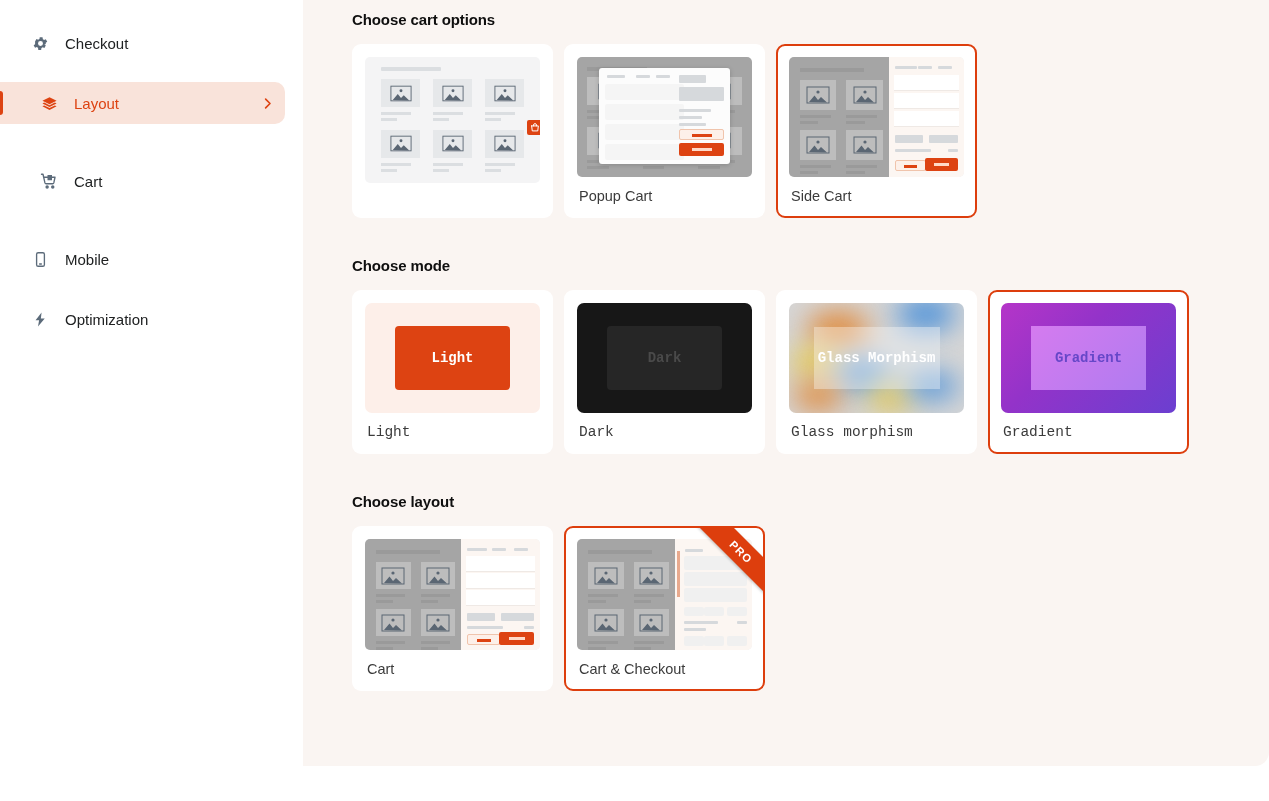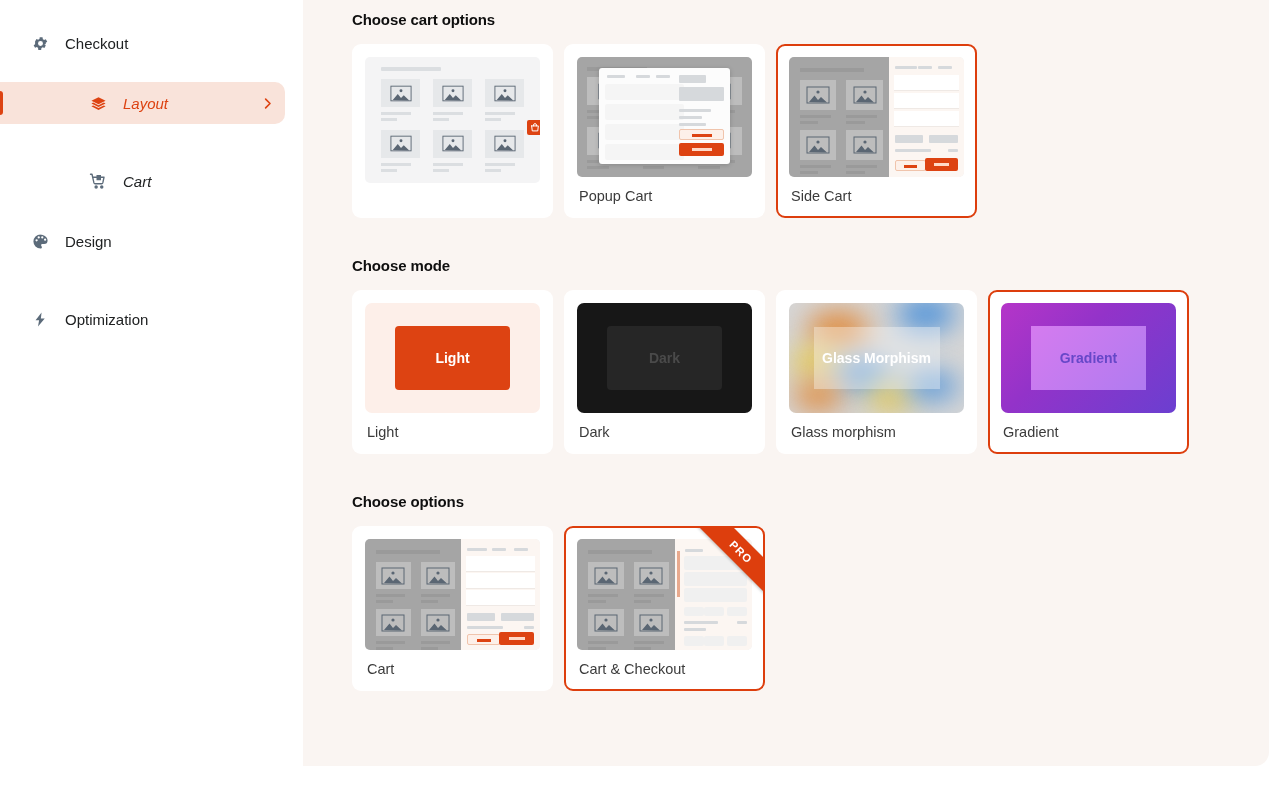--- a/index.html
+++ b/index.html
@@ -33,21 +33,21 @@
     font-size: 15px;
   }
   .nav-item .nav-ico {
     width: 20px; height: 20px;
     display: flex; align-items: center; justify-content: center;
     color: #5c6b7a;
     flex: 0 0 20px;
   }
   .nav-item .nav-ico svg { display:block; }
   .nav-item .nav-label { margin-left: 15px; white-space: nowrap; }
-  .nav-item.sub { padding-left: 88px; font-style: italic; }
+  .nav-item.sub { padding-left: 39px; }
   .nav-item.active {
     background: #F9E3DA;
     color: #DD4312;
   }
   .nav-item.active .nav-ico { color: #DD4312; }
   .nav-item.active::before {
     content: "";
     position: absolute; left: -5px; top: 9px;
     width: 8px; height: 24px;
     background: #DD4312;
@@ -261,31 +261,32 @@
           <circle cx="9.5" cy="20" r="1.4" fill="currentColor"></circle>
           <circle cx="17" cy="20" r="1.4" fill="currentColor"></circle>
           <rect x="10" y="4" width="6" height="7" fill="currentColor" stroke="none"></rect>
         </svg>
       </span>
       <span class="nav-label">Cart</span>
     </div>
 
     <div class="nav-spacer-md"></div>
 
+
+    <div class="nav-spacer-sm"></div>
+
     <div class="nav-item">
       <span class="nav-ico">
-        <svg viewBox="0 0 24 24" width="17" height="17" fill="currentColor">
-          <path d="M12 2a10 10 0 000 20c1.1 0 2-.9 2-2 0-.5-.2-1-.6-1.4-.3-.3-.5-.8-.5-1.2 0-1 .8-1.8 1.8-1.8H17a5 5 0 005-5c0-4.4-4.5-8-10-8zm-5.5 10a1.6 1.6 0 110-3.2 1.6 1.6 0 010 3.2zm3-4.2a1.6 1.6 0 110-3.2 1.6 1.6 0 010 3.2zm5 0a1.6 1.6 0 110-3.2 1.6 1.6 0 010 3.2zm4 3.2a1.6 1.6 0 110-3.2 1.6 1.6 0 010 3.2z"></path>
+        <svg viewBox="0 0 24 24" width="17" height="17" fill="none" stroke="currentColor" stroke-width="1.9" stroke-linecap="round" stroke-linejoin="round">
+          <rect x="6.5" y="2.5" width="11" height="19" rx="2.2"></rect>
+          <line x1="10.8" y1="18.4" x2="13.2" y2="18.4"></line>
         </svg>
       </span>
-      <span class="nav-label">Design</span>
+      <span class="nav-label">Mobile</span>
     </div>
-
-    <div class="nav-spacer-sm"></div>
-
 
     <div class="nav-spacer-sm"></div>
 
     <div class="nav-item">
       <span class="nav-ico">
         <svg viewBox="0 0 24 24" width="17" height="17" fill="currentColor">
           <path d="M13.5 2L5 13h5l-1.5 9L18 10.5h-5.5L13.5 2z"></path>
         </svg>
       </span>
       <span class="nav-label">Optimization</span>
@@ -554,21 +555,21 @@
         </div>
 
       </div>
     </section>
 
     <div class="spacer-sec"></div>
 
     <section class="section">
       <div class="section-title">Choose mode</div>
 
-      <div class="card-row" style="margin-top:16px;">
+      <div class="card-row" style="margin-top:16px;font-family:Liberation Mono, monospace;">
 
         <div class="card">
           <div class="thumb t-mode m-light">
             <div class="inner">Light</div>
           </div>
           <div class="card-label">Light</div>
         </div>
 
         <div class="card">
           <div class="thumb t-mode m-dark">
@@ -597,21 +598,21 @@
           </div>
           <div class="card-label">Gradient</div>
         </div>
 
       </div>
     </section>
 
     <div class="spacer-sec"></div>
 
     <section class="section">
-      <div class="section-title">Choose options</div>
+      <div class="section-title">Choose layout</div>
 
       <div class="card-row" style="margin-top:16px;">
 
         <div class="card">
           <div class="thumb t-cart">
             <div class="left">
               <div class="hl"></div>
               <div class="lgrid">
                 <div>
                     <div class="pimg">

